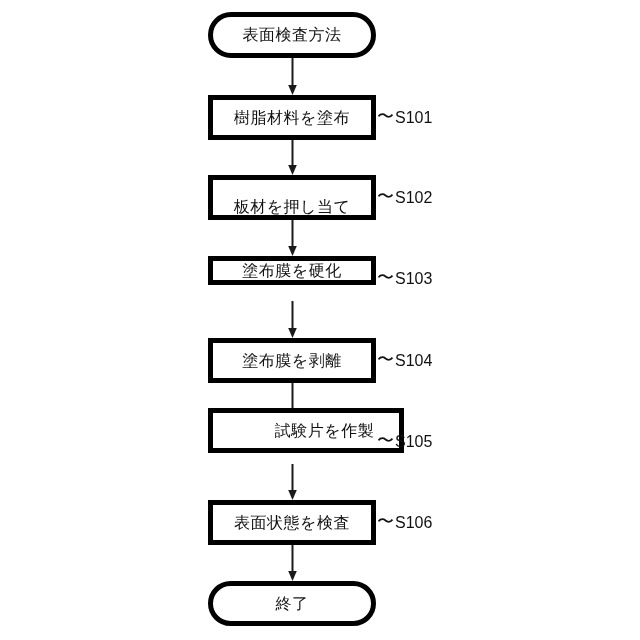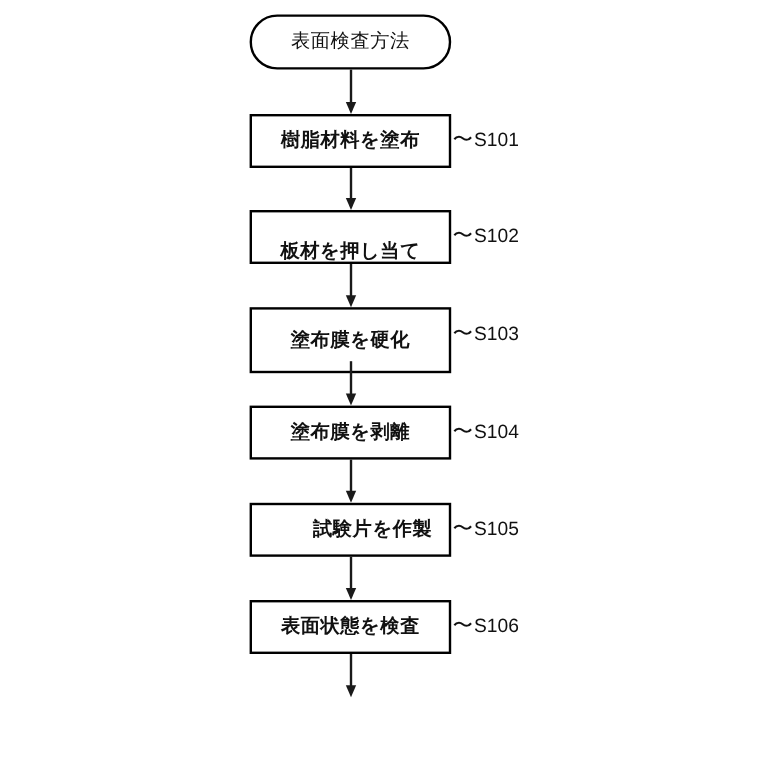--- a/index.html
+++ b/index.html
@@ -17,32 +17,31 @@
     width: 640px;
     height: 640px;
     background: #ffffff;
     overflow: hidden;
   }
   
   .node {
     position: absolute;
     box-sizing: border-box;
     background: #ffffff;
-    border: 2px solid #000000;
+    border: 5px solid #000000;
     display: flex;
     align-items: center;
     justify-content: center;
     text-align: center;
   }
   .node.terminator {
     border-radius: 999px;
   }
   .node.process {
     border-radius: 0;
-    font-weight: bold;
   }
   .node-label {
     font-size: 16px;
     line-height: 1;
     letter-spacing: 0.5px;
     color: #111111;
     white-space: nowrap;
     user-select: none;
   }
   
@@ -110,21 +109,21 @@
     <span>S102</span>
   </div>
 
   <div class="connector" style="left:284px; top:220px; width:17px; height:36px;">
     <svg width="17" height="36" viewBox="0 0 17 36" aria-hidden="true">
       <line x1="8.5" y1="0" x2="8.5" y2="28" stroke="#1a1a1a" stroke-width="2"></line>
       <polygon points="8.5,36 4.2,26 12.8,26" fill="#1a1a1a"></polygon>
     </svg>
   </div>
 
-  <div class="node process" style="left:208px; top:256px; width:168px; height:55px;">
+  <div class="node process" style="left:208px; top:256px; width:168px; height:29px;">
     <span class="node-label">塗布膜を硬化</span>
   </div>
   <div class="step-ref" style="left:377px; top:270px;">
     <span class="tilde">〜</span>
     <span>S103</span>
   </div>
 
   <div class="connector" style="left:284px; top:301px; width:17px; height:37px;">
     <svg width="17" height="37" viewBox="0 0 17 37" aria-hidden="true">
       <line x1="8.5" y1="0" x2="8.5" y2="29" stroke="#1a1a1a" stroke-width="2"></line>
@@ -140,21 +139,21 @@
     <span>S104</span>
   </div>
 
   <div class="connector" style="left:284px; top:383px; width:17px; height:36px;">
     <svg width="17" height="36" viewBox="0 0 17 36" aria-hidden="true">
       <line x1="8.5" y1="0" x2="8.5" y2="28" stroke="#1a1a1a" stroke-width="2"></line>
       <polygon points="8.5,36 4.2,26 12.8,26" fill="#1a1a1a"></polygon>
     </svg>
   </div>
 
-  <div class="node process" style="left:208px; top:419px; width:168px; height:45px;padding-left:37px;">
+  <div class="node process" style="left:208px; top:408px; width:196px; height:45px;padding-left:37px;">
     <span class="node-label">試験片を作製</span>
   </div>
   <div class="step-ref" style="left:377px; top:433px;">
     <span class="tilde">〜</span>
     <span>S105</span>
   </div>
 
   <div class="connector" style="left:284px; top:464px; width:17px; height:36px;">
     <svg width="17" height="36" viewBox="0 0 17 36" aria-hidden="true">
       <line x1="8.5" y1="0" x2="8.5" y2="28" stroke="#1a1a1a" stroke-width="2"></line>
@@ -170,14 +169,17 @@
     <span>S106</span>
   </div>
 
   <div class="connector" style="left:284px; top:545px; width:17px; height:36px;">
     <svg width="17" height="36" viewBox="0 0 17 36" aria-hidden="true">
       <line x1="8.5" y1="0" x2="8.5" y2="28" stroke="#1a1a1a" stroke-width="2"></line>
       <polygon points="8.5,36 4.2,26 12.8,26" fill="#1a1a1a"></polygon>
     </svg>
   </div>
 
+  <div class="node terminator" style="left:208px; top:581px; width:168px; height:45px;">
+    <span class="node-label">終了</span>
+  </div>
 
 </div>
 
 </body></html>

